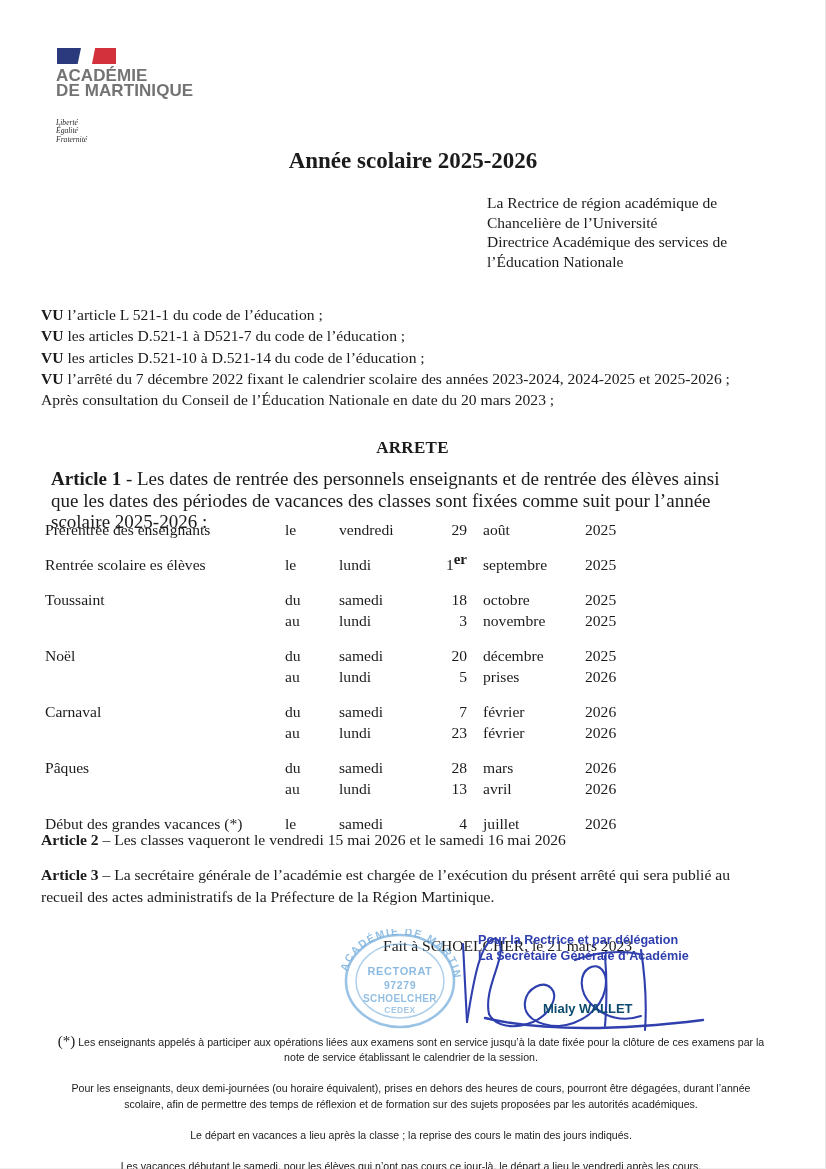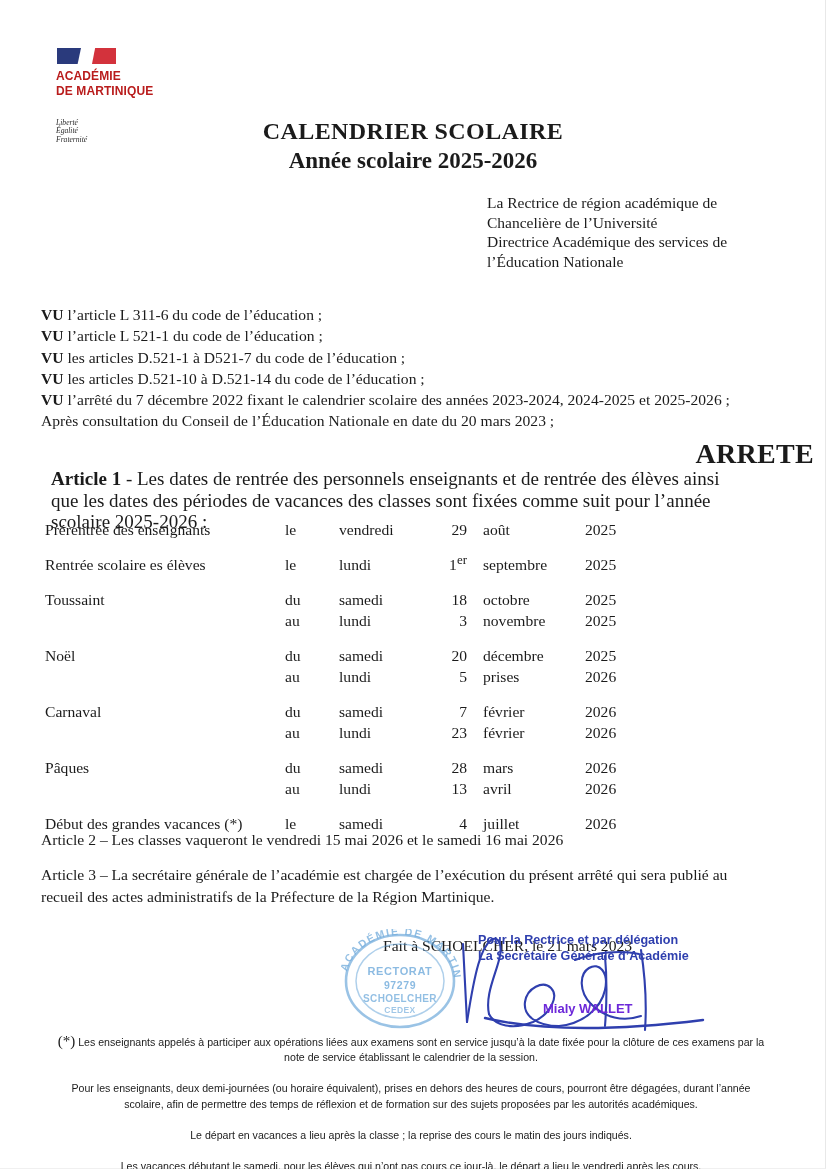--- a/index.html
+++ b/index.html
@@ -52,24 +52,24 @@
     background: #ffffff;
   }
   .flag-red {
     width: 24px; height: 16px;
     background: #d3323c;
     clip-path: polygon(13% 0, 100% 0, 100% 100%, 0 100%);
   }
   .logo-title {
     font-family: "Liberation Sans", sans-serif;
     font-weight: bold;
-    font-size: 12px;
+    font-size: 17px;
     line-height: 14.5px;
     letter-spacing: 0.1px;
-    color: #b91c1c;
+    color: #737373;
   }
   .logo-motto {
     margin-top: 21px;
     font-family: "Liberation Serif", serif;
     font-style: italic;
     font-size: 7.6px;
     line-height: 8.4px;
     color: #2c2c2c;
   }
 
@@ -110,25 +110,25 @@
     right: 40px;
     font-size: 15.6px;
     line-height: 21.3px;
   }
   .vu-line { white-space: nowrap; }
   .vu-line b { font-weight: bold; }
 
   
   .arrete {
     position: absolute;
-    left: 0; right: 12px;
+    left: 0; right: 1px;
     top: 438px;
-    text-align: right;
-    font-weight: bold;
-    font-size: 28px;
+    text-align: center;
+    font-weight: bold;
+    font-size: 17px;
     letter-spacing: 0.3px;
   }
 
   
   .article1 {
     position: absolute;
     left: 51px;
     top: 468px;
     width: 700px;
     font-size: 19px;
@@ -168,23 +168,24 @@
     top: 0;
   }
   .c-num {
     position: absolute;
     left: 370px;
     width: 52px;
     top: 0;
     text-align: right;
   }
   .c-num sup {
-    font-size: 13px;
+    font-size: 15px;
     vertical-align: super;
     line-height: 0;
+    font-weight: bold;
   }
   .c-month {
     position: absolute;
     left: 438px;
     top: 0;
   }
   .c-year {
     position: absolute;
     left: 540px;
     top: 0;
@@ -200,21 +201,21 @@
     line-height: 21.5px;
   }
   .article3 {
     position: absolute;
     left: 41px;
     top: 864px;
     width: 728px;
     font-size: 15.6px;
     line-height: 21.5px;
   }
-  .article2 b, .article3 b { font-weight: normal; }
+  .article2 b, .article3 b { font-weight: bold; }
 
   
   .fait {
     position: absolute;
     left: 383px;
     top: 917px;
     font-size: 15.6px;
     white-space: nowrap;
     margin-top: 20px;
   }
@@ -229,21 +230,21 @@
     color: #2f3fae;
     white-space: nowrap;
   }
   .sign-name {
     position: absolute;
     left: 543px;
     top: 1001px;
     font-family: "Liberation Sans", sans-serif;
     font-size: 13px;
     font-weight: bold;
-    color: #6d28d9;
+    color: #0c4a6e;
     white-space: nowrap;
     z-index: 4;
   }
 
   
   .stamp {
     position: absolute;
     left: 337px;
     top: 929px;
     width: 126px;
@@ -295,32 +296,30 @@
       <div>ACADÉMIE</div>
       <div>DE MARTINIQUE</div>
     </div>
     <div class="logo-motto">
       <div>Liberté</div>
       <div>Égalité</div>
       <div>Fraternité</div>
     </div>
   </div>
 
-  <div class="doc-title">CALENDRIER SCOLAIRE</div>
   <div class="doc-subtitle">Année scolaire 2025-2026</div>
 
   <div class="addressee">
     <div>La Rectrice de région académique de</div>
     <div>Chancelière de l’Université</div>
     <div>Directrice Académique des services de</div>
     <div>l’Éducation Nationale</div>
   </div>
 
   <div class="vu-block">
-    <div class="vu-line"><b>VU</b> <span>l’article L 311-6 du code de l’éducation ;</span></div>
     <div class="vu-line"><b>VU</b> <span>l’article L 521-1 du code de l’éducation ;</span></div>
     <div class="vu-line"><b>VU</b> <span>les articles D.521-1 à D521-7 du code de l’éducation ;</span></div>
     <div class="vu-line"><b>VU</b> <span>les articles D.521-10 à D.521-14 du code de l’éducation ;</span></div>
     <div class="vu-line"><b>VU</b> <span>l’arrêté du 7 décembre 2022 fixant le calendrier scolaire des années 2023-2024, 2024-2025 et 2025-2026 ;</span></div>
     <div class="vu-line">Après consultation du Conseil de l’Éducation Nationale en date du 20 mars 2023 ;</div>
   </div>
 
   <div class="arrete">ARRETE</div>
 
   <div class="article1"><b>Article 1</b><span> - Les dates de rentrée des personnels enseignants et de rentrée des élèves ainsi que les dates des périodes de vacances des classes sont fixées comme suit pour l’année scolaire 2025-2026 :</span></div>

